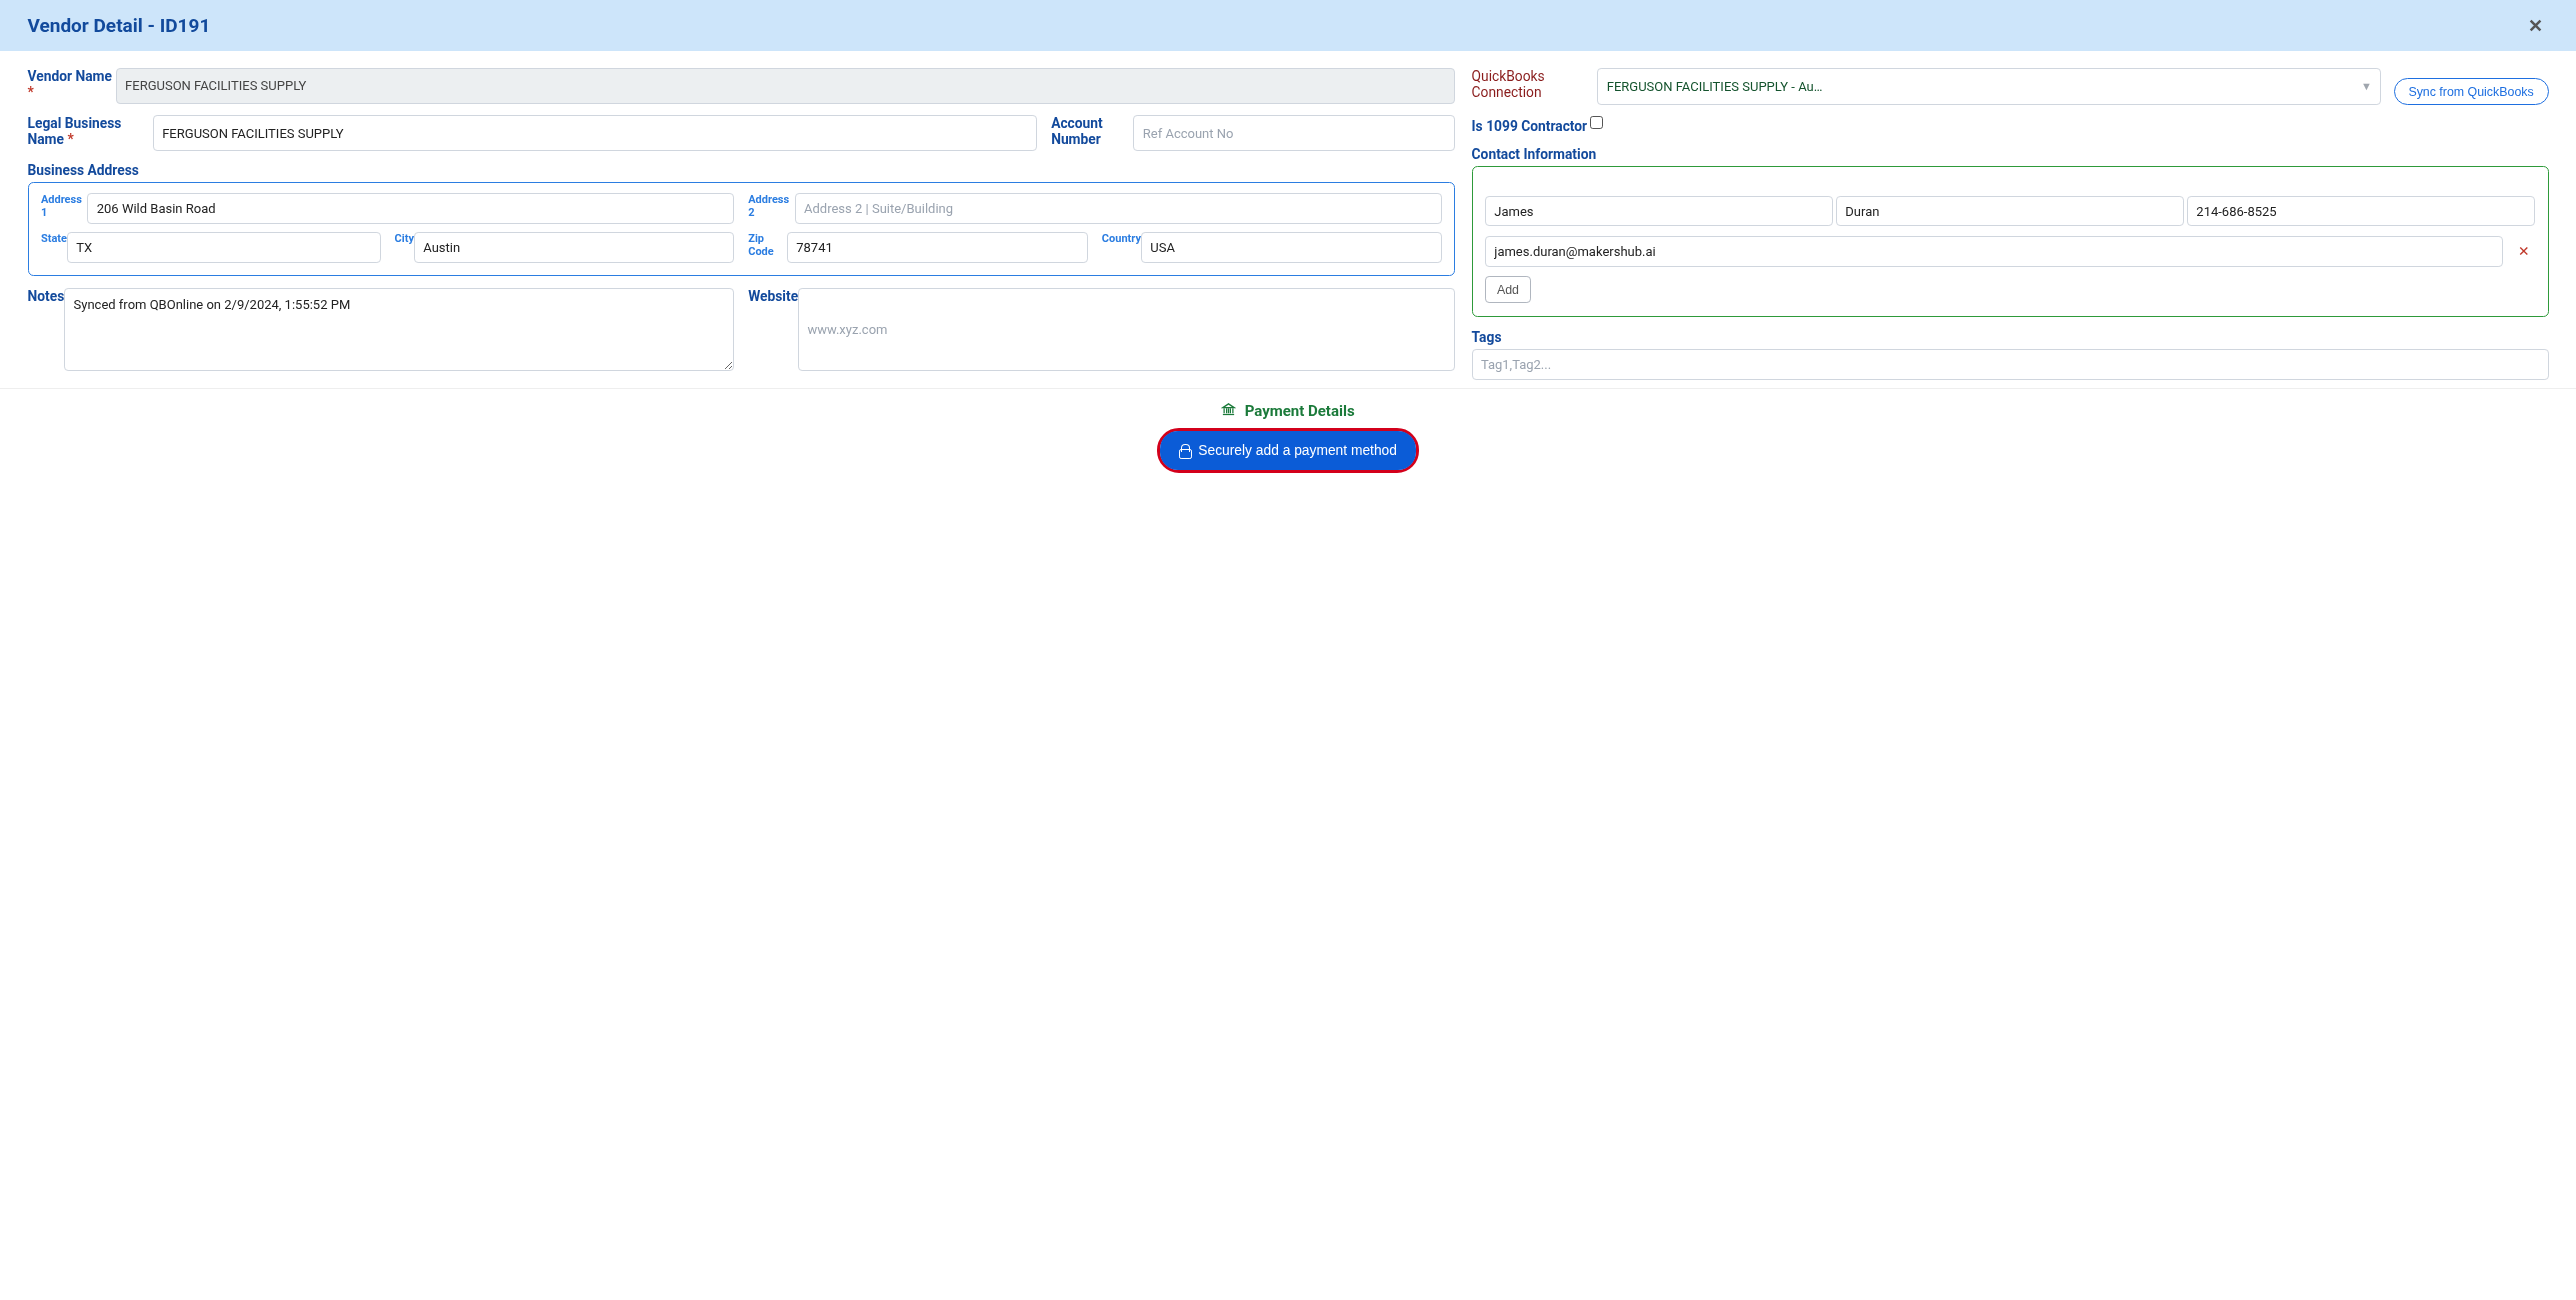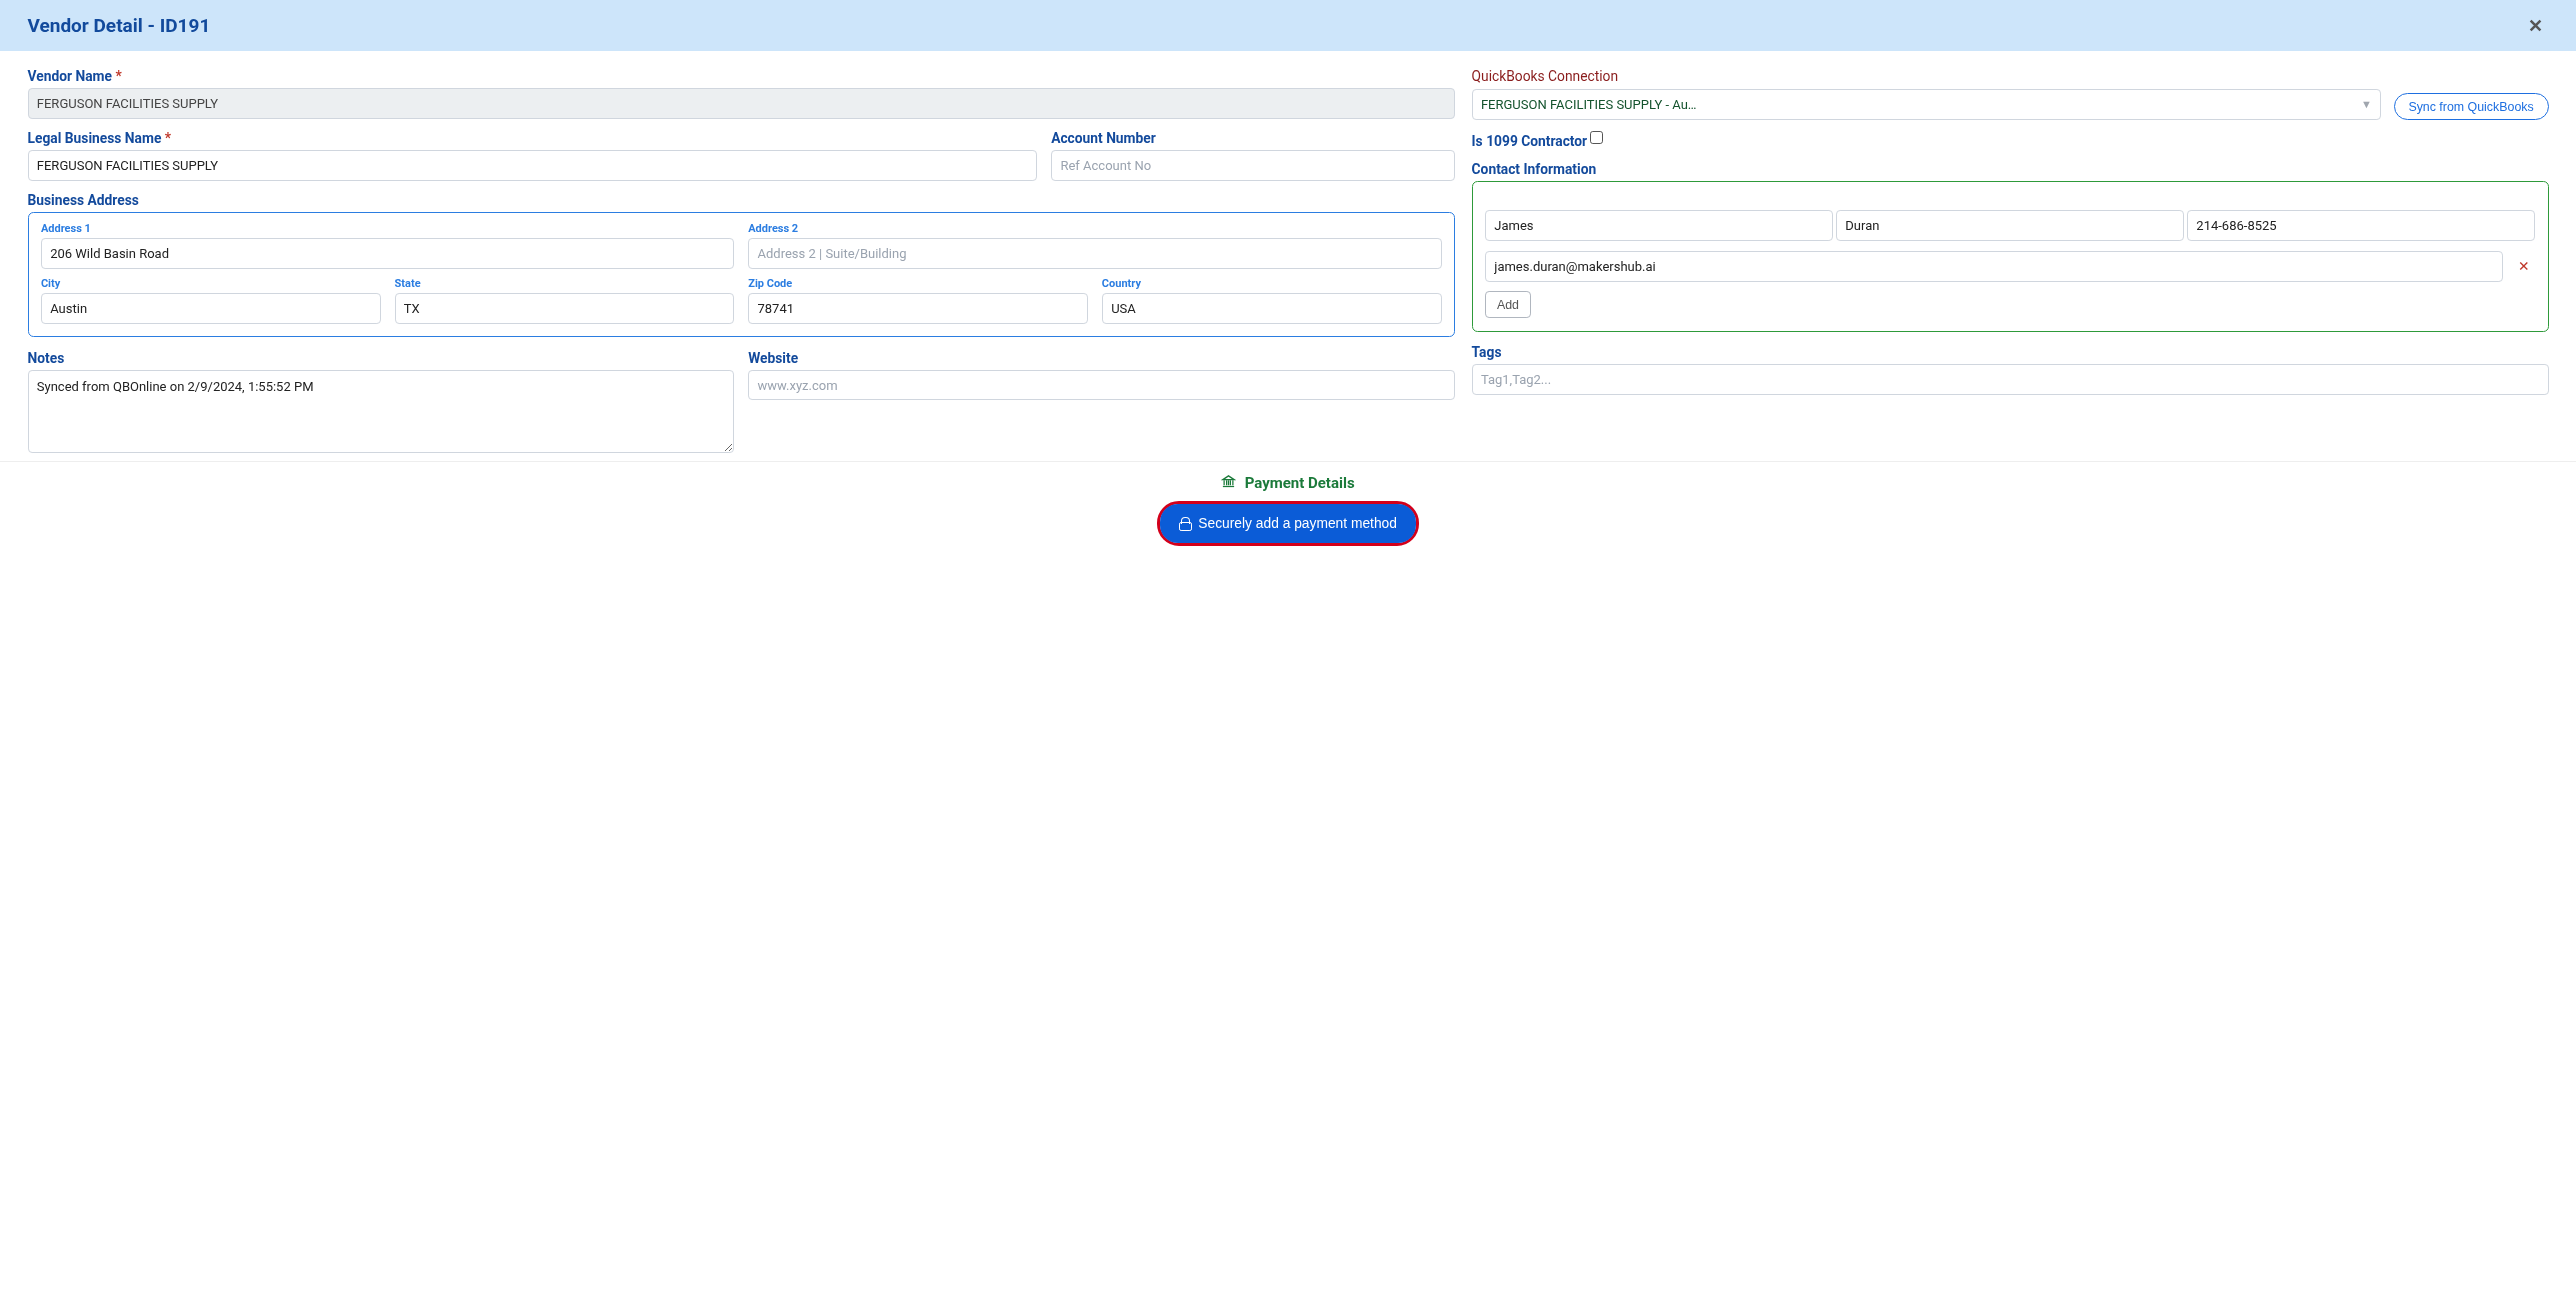--- a/index.html
+++ b/index.html
@@ -55,21 +55,21 @@
     color: #222;
     font-family: inherit;
   }
   input[type=text]::placeholder, textarea::placeholder { color: #9aa3af; }
   input.readonly {
     background: #eceff1;
     color: #444;
   }
   textarea { resize: both; height: 83px; line-height: 1.4; }
   .row { display: flex; gap: 13.8px; margin-bottom: 11px; }
-  .field { display: flex; flex-direction: column; }
+  .field { display: flex; }
   .grow { flex: 1; }
   .address-box {
     border: 0.7px solid #2b7de1;
     border-radius: 5.5px;
     padding: 9.6px 12.4px 12.4px 12.4px;
     margin-bottom: 12.4px;
   }
   .sub-label {
     color: #2b7de1;
     font-size: 11px;
@@ -251,26 +251,26 @@
             <span class="sub-label">Address 1</span>
             <input type="text" value="206 Wild Basin Road" style="">
           </div>
           <div class="field grow">
             <span class="sub-label">Address 2</span>
             <input type="text" placeholder="Address 2 | Suite/Building" style="">
           </div>
         </div>
         <div class="row" style="margin-bottom:0">
           <div class="field grow">
+            <span class="sub-label">State</span>
+            <input type="text" value="TX" style="">
+          </div>
+          <div class="field grow">
             <span class="sub-label">City</span>
             <input type="text" value="Austin" style="">
-          </div>
-          <div class="field grow">
-            <span class="sub-label">State</span>
-            <input type="text" value="TX" style="">
           </div>
           <div class="field grow">
             <span class="sub-label">Zip Code</span>
             <input type="text" value="78741" style="">
           </div>
           <div class="field grow">
             <span class="sub-label">Country</span>
             <input type="text" value="USA" style="">
           </div>
         </div>

